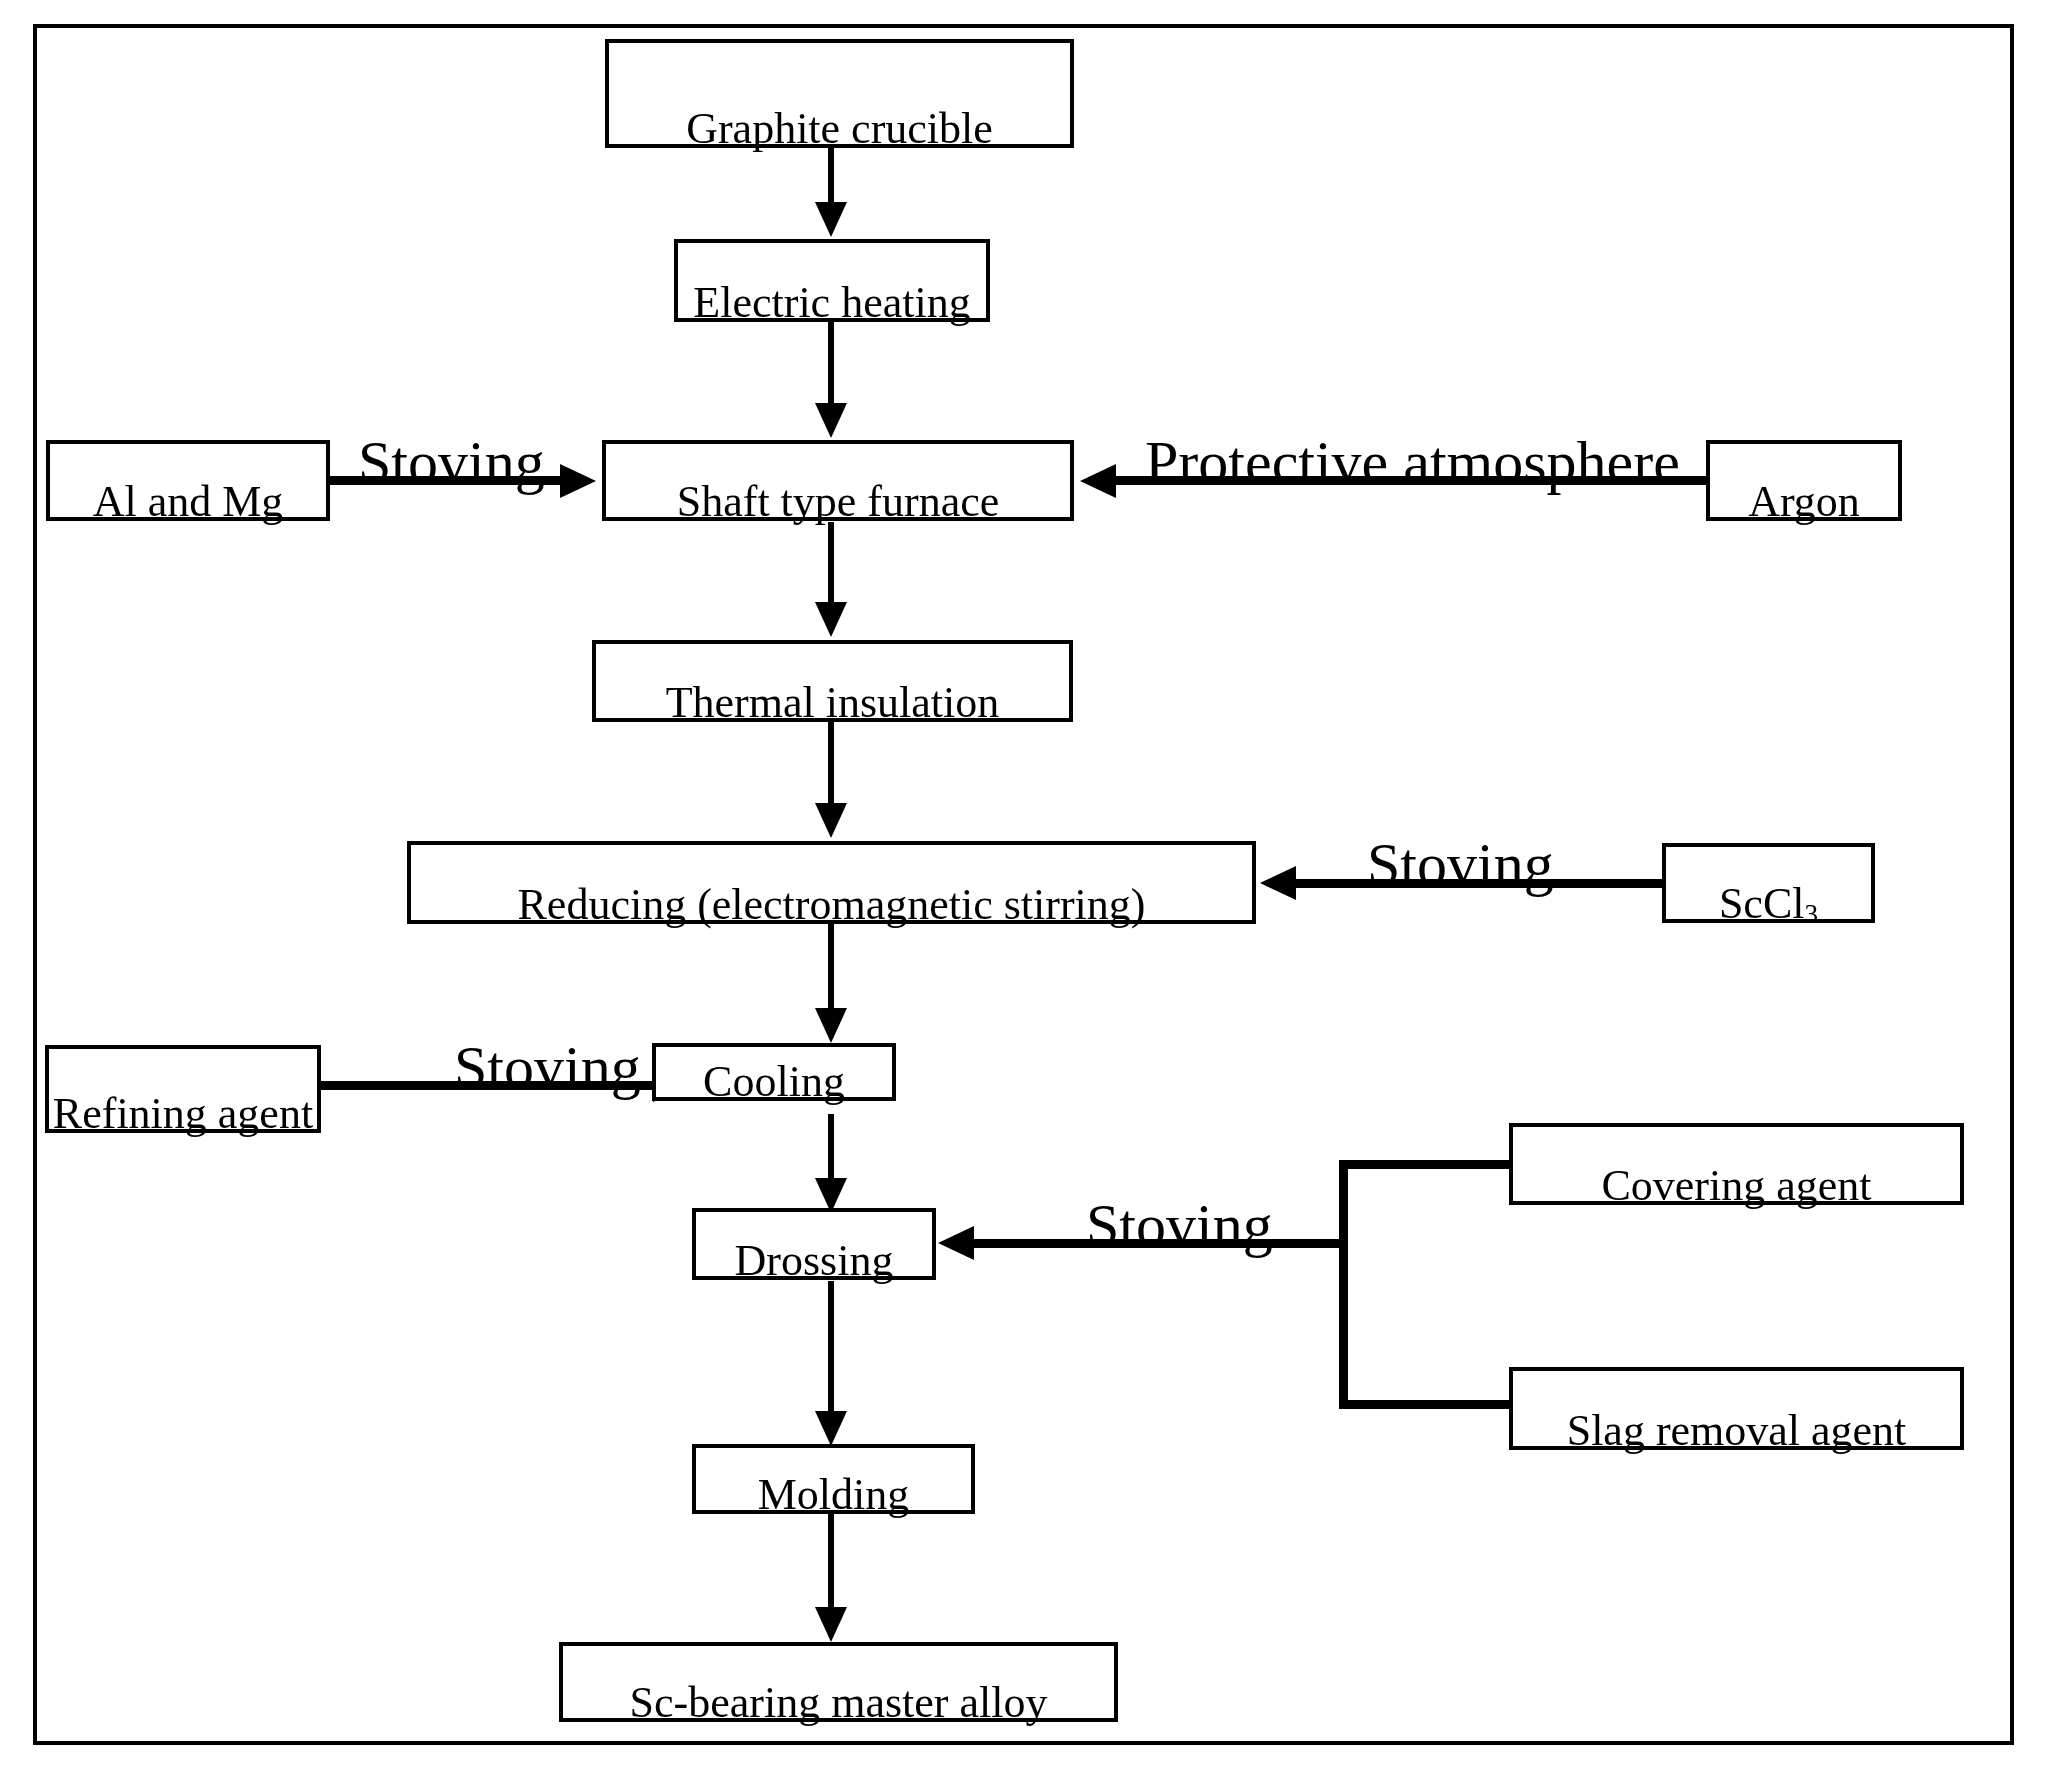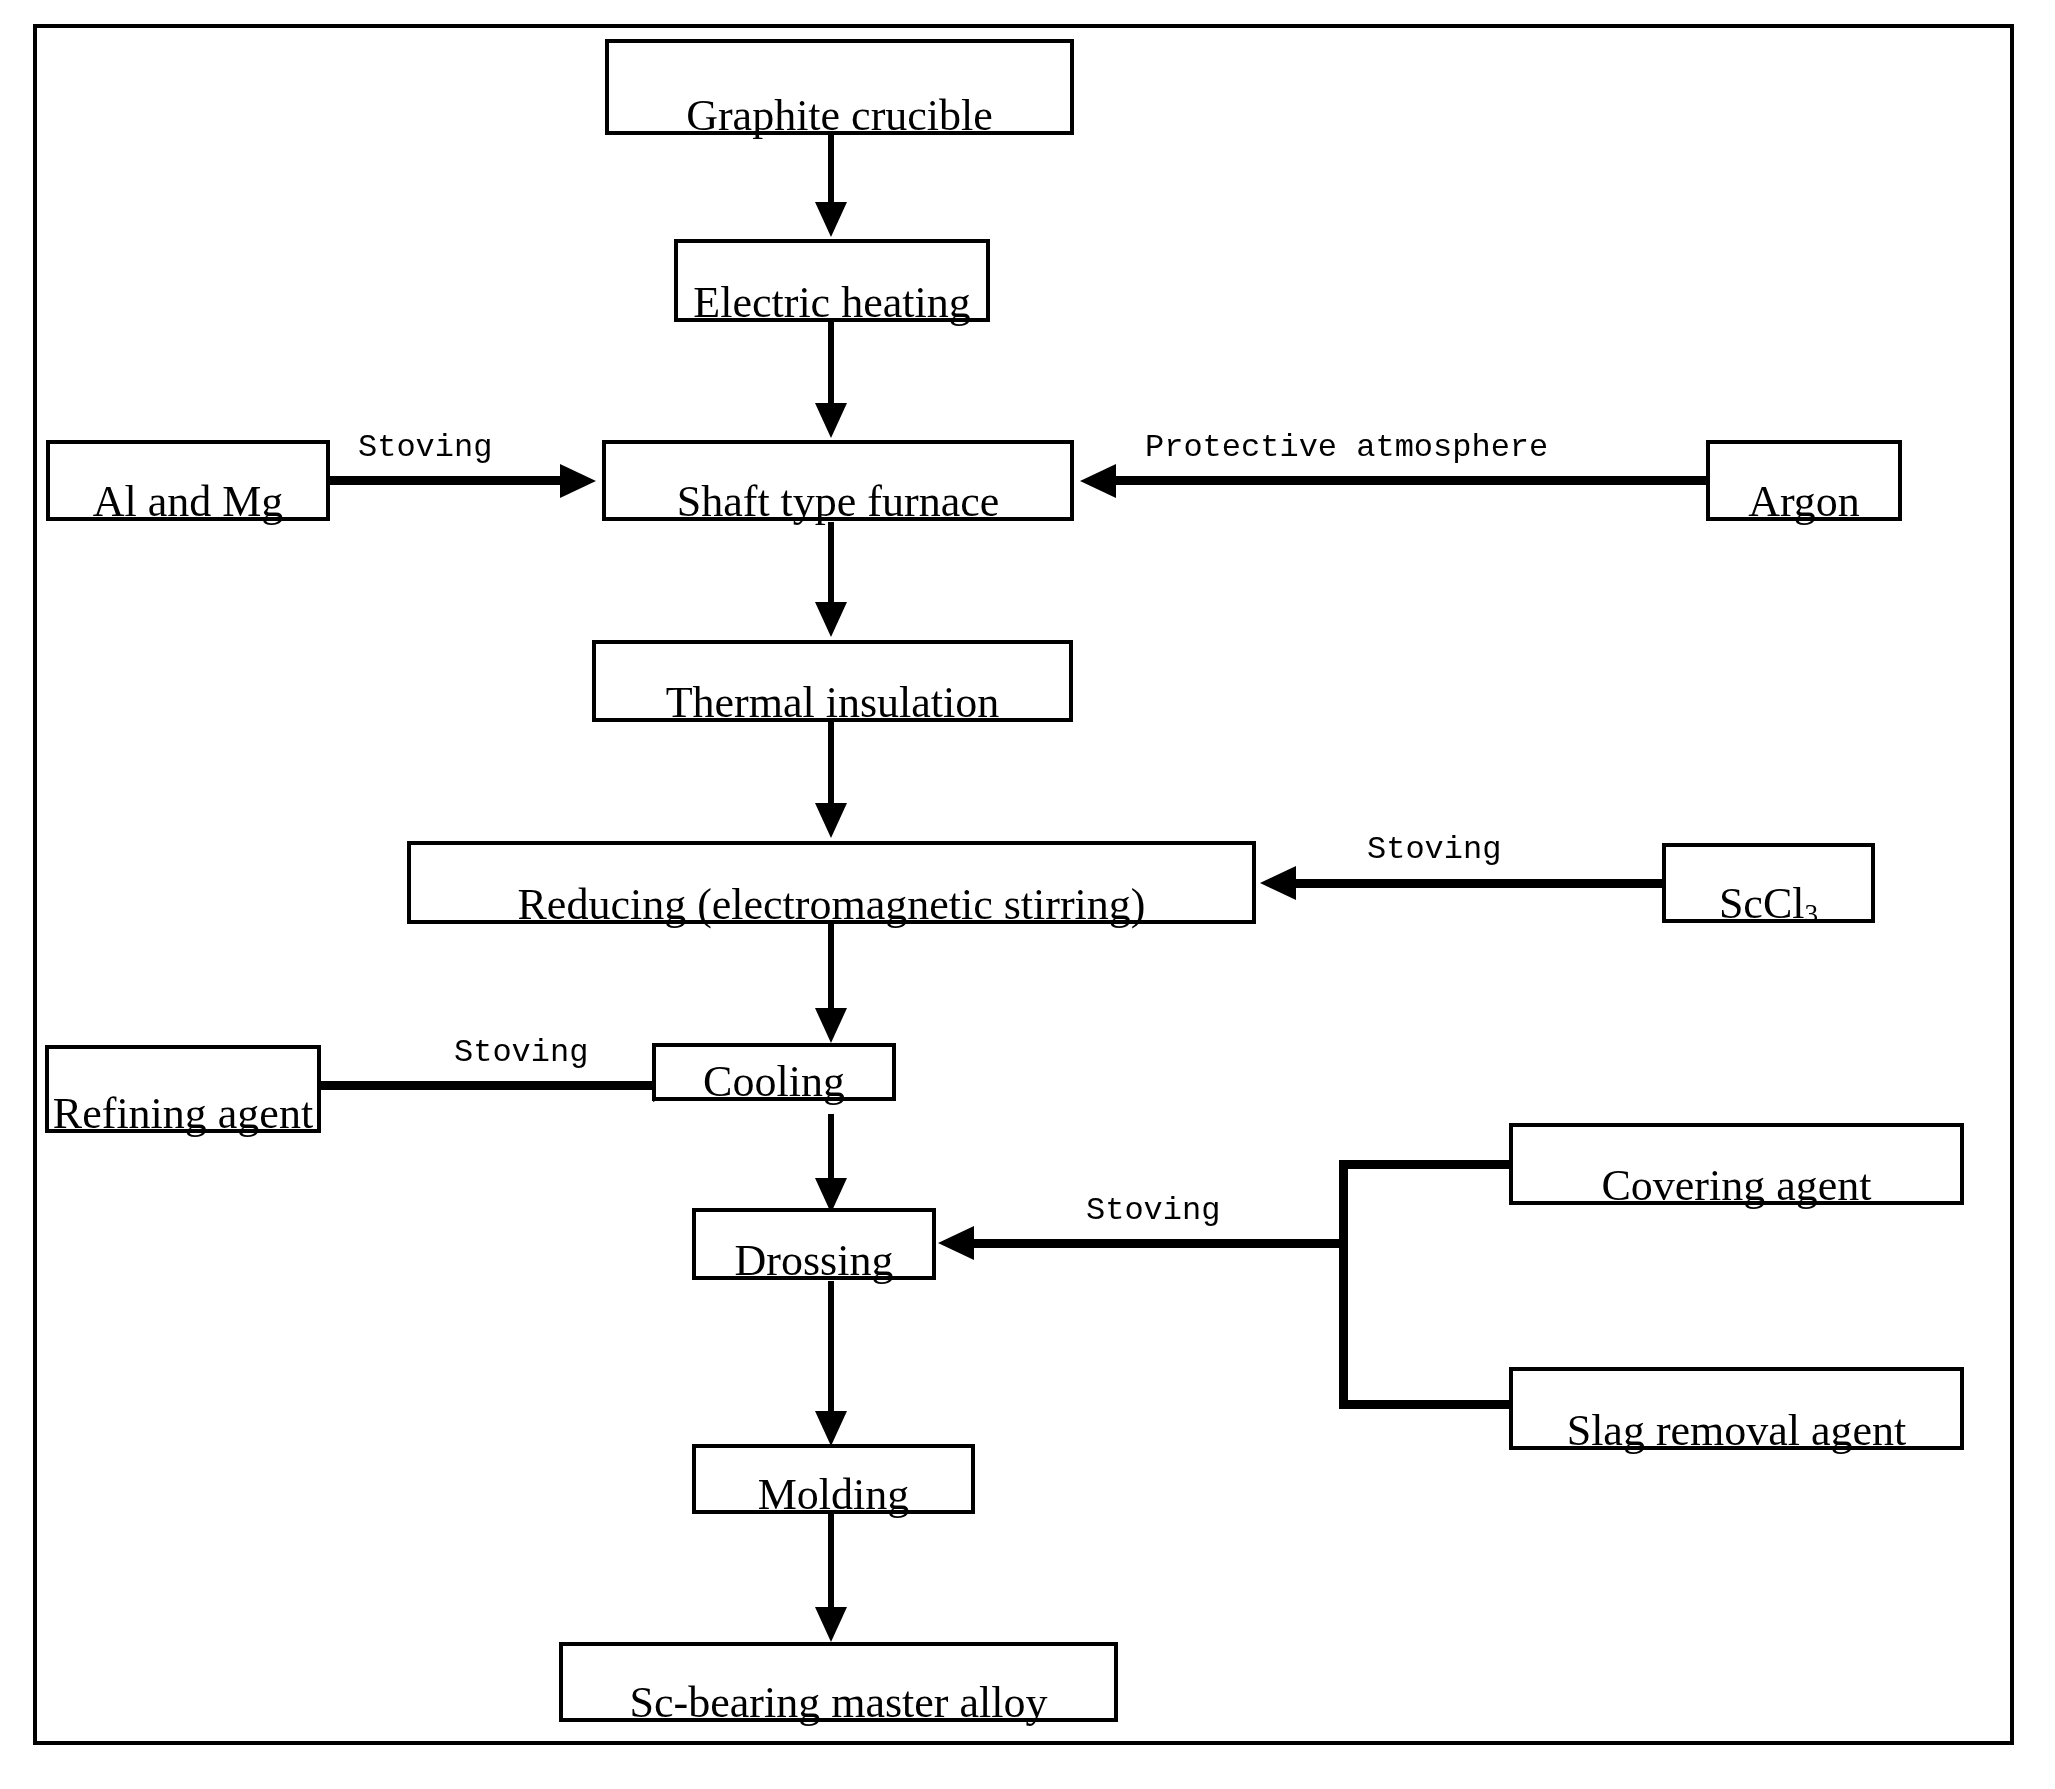--- a/index.html
+++ b/index.html
@@ -71,36 +71,36 @@
     position:absolute;
     width:0;height:0;
     border-top:17.3px solid transparent;
     border-bottom:17.3px solid transparent;
     border-left:36px solid #000;
     z-index:3;
   }
   
   .edge-label{
     position:absolute;
-    font-size:32px;
+    font-size:60px;
     line-height:1;
     color:#000;
     white-space:nowrap;
     z-index:6;
-    font-family:Liberation Mono, monospace;
+    font-family:Liberation Serif, serif;
   }
 </style>
 </head>
 <body>
 
 <div id="stage">
 
   <div id="outer-frame"></div>
 
-  <div class="node" style="left:605px; top:39px; width:469px; height:96px;">
+  <div class="node" style="left:605px; top:39px; width:469px; height:109px;">
     <span class="label">Graphite crucible</span>
   </div>
 
   <div class="vline" style="left:828px; top:123px; height:81px;"></div>
   <div class="arrow-down" style="left:815px; top:202px;"></div>
 
   <div class="node" style="left:639px; top:239px; width:316px; height:83px;margin-left:35px;">
     <span class="label">Electric heating</span>
   </div>
 

